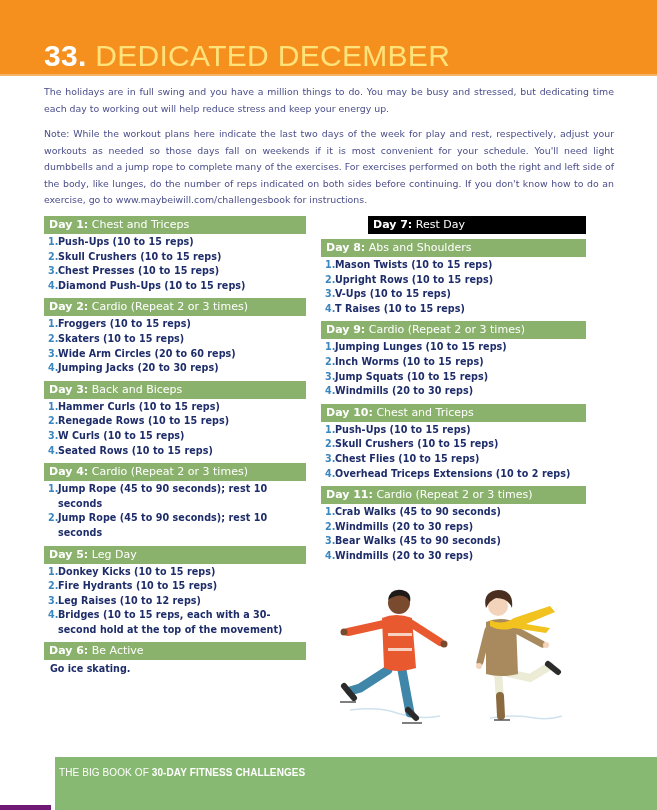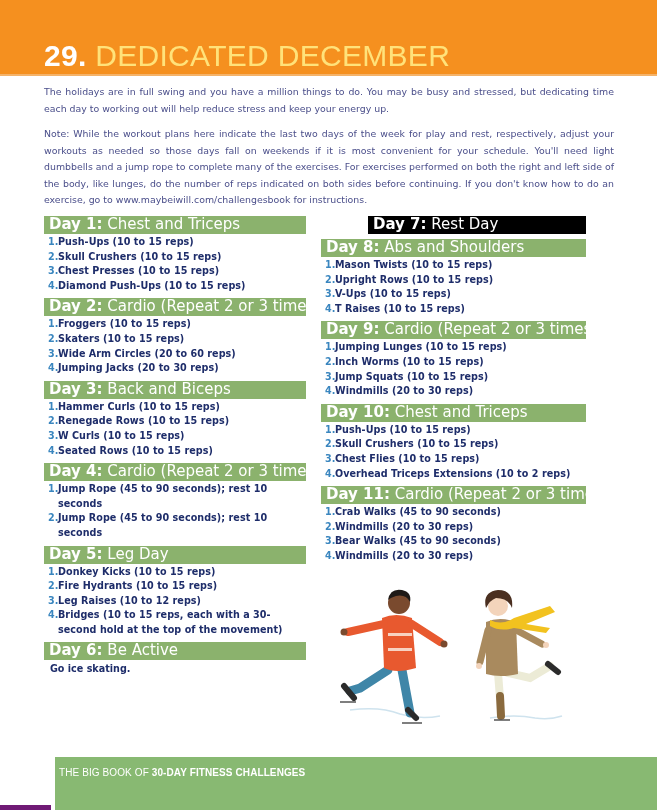--- a/index.html
+++ b/index.html
@@ -13,21 +13,21 @@
   .title .name { color: #ffe27a; font-weight: 400; }
 
   .intro { position: absolute; left: 44px; top: 84px; width: 570px; font-size: 9.4px; line-height: 16.5px; color: #4a4e8a; }
   .intro p { margin-bottom: 9px; text-align: justify; }
 
   .col { position: absolute; top: 216px; }
   .col-left { left: 44px; width: 262px; }
   .col-right { left: 321px; width: 265px; }
 
   .day { margin-bottom: 5px; }
-  .day-head { background: #8bb26d; color: #ffffff; font-size: 15px; line-height: 17px; height: 18px; padding-left: 5px; white-space: nowrap; }
+  .day-head { background: #8bb26d; color: #ffffff; font-size: 11px; line-height: 17px; height: 18px; padding-left: 5px; white-space: nowrap; }
   .day-head.light { background: #000000; margin-left: 47px; }
   .day-head b { font-weight: 700; }
   .day-head span.sub { font-weight: 400; }
 
   ol.items { list-style: none; padding-top: 1px; }
   ol.items li { position: relative; padding-left: 14px; font-family: "DejaVu Sans", sans-serif; font-weight: 700; font-size: 9.6px; line-height: 14.6px; color: #1e2d6a; letter-spacing: 0.05px; }
   ol.items li .n { position: absolute; left: 4px; top: 0; color: #3a86bf; font-weight: 700; }
   .plain { font-weight: 700; font-size: 9.6px; line-height: 15px; color: #1e2d6a; padding-left: 6px; padding-top: 1px; }
 
   .illustration { position: absolute; left: 330px; top: 578px; width: 240px; height: 150px; }
@@ -39,21 +39,21 @@
   .footer .band span { position: absolute; left: 4px; top: 10px; color: #ffffff; font-family: "Liberation Sans", sans-serif; font-size: 10px; letter-spacing: 0.1px; white-space: nowrap; }
   .footer .band b { font-weight: 700; }
 </style>
 </head>
 <body>
 
 <div class="top-band">
   <div class="rule"></div>
 </div>
 <h1 class="title">
-  <span class="num">29.</span>
+  <span class="num">33.</span>
   <span class="name">DEDICATED DECEMBER</span>
 </h1>
 
 <div class="intro">
   <p>The holidays are in full swing and you have a million things to do. You may be busy and stressed, but dedicating time each day to working out will help reduce stress and keep your energy up.</p>
   <p>Note: While the workout plans here indicate the last two days of the week for play and rest, respectively, adjust your workouts as needed so those days fall on weekends if it is most convenient for your schedule. You'll need light dumbbells and a jump rope to complete many of the exercises. For exercises performed on both the right and left side of the body, like lunges, do the number of reps indicated on both sides before continuing. If you don't know how to do an exercise, go to www.maybeiwill.com/challengesbook for instructions.</p>
 </div>
 
 <div class="col col-left">
 

